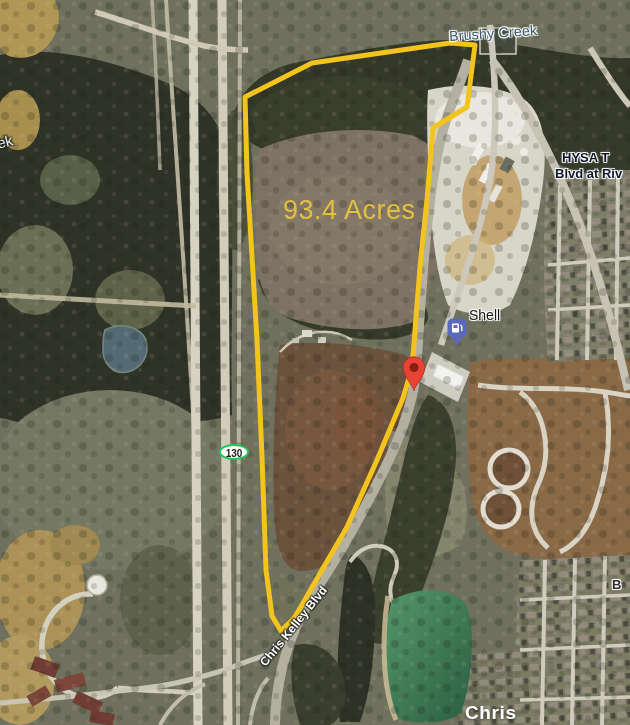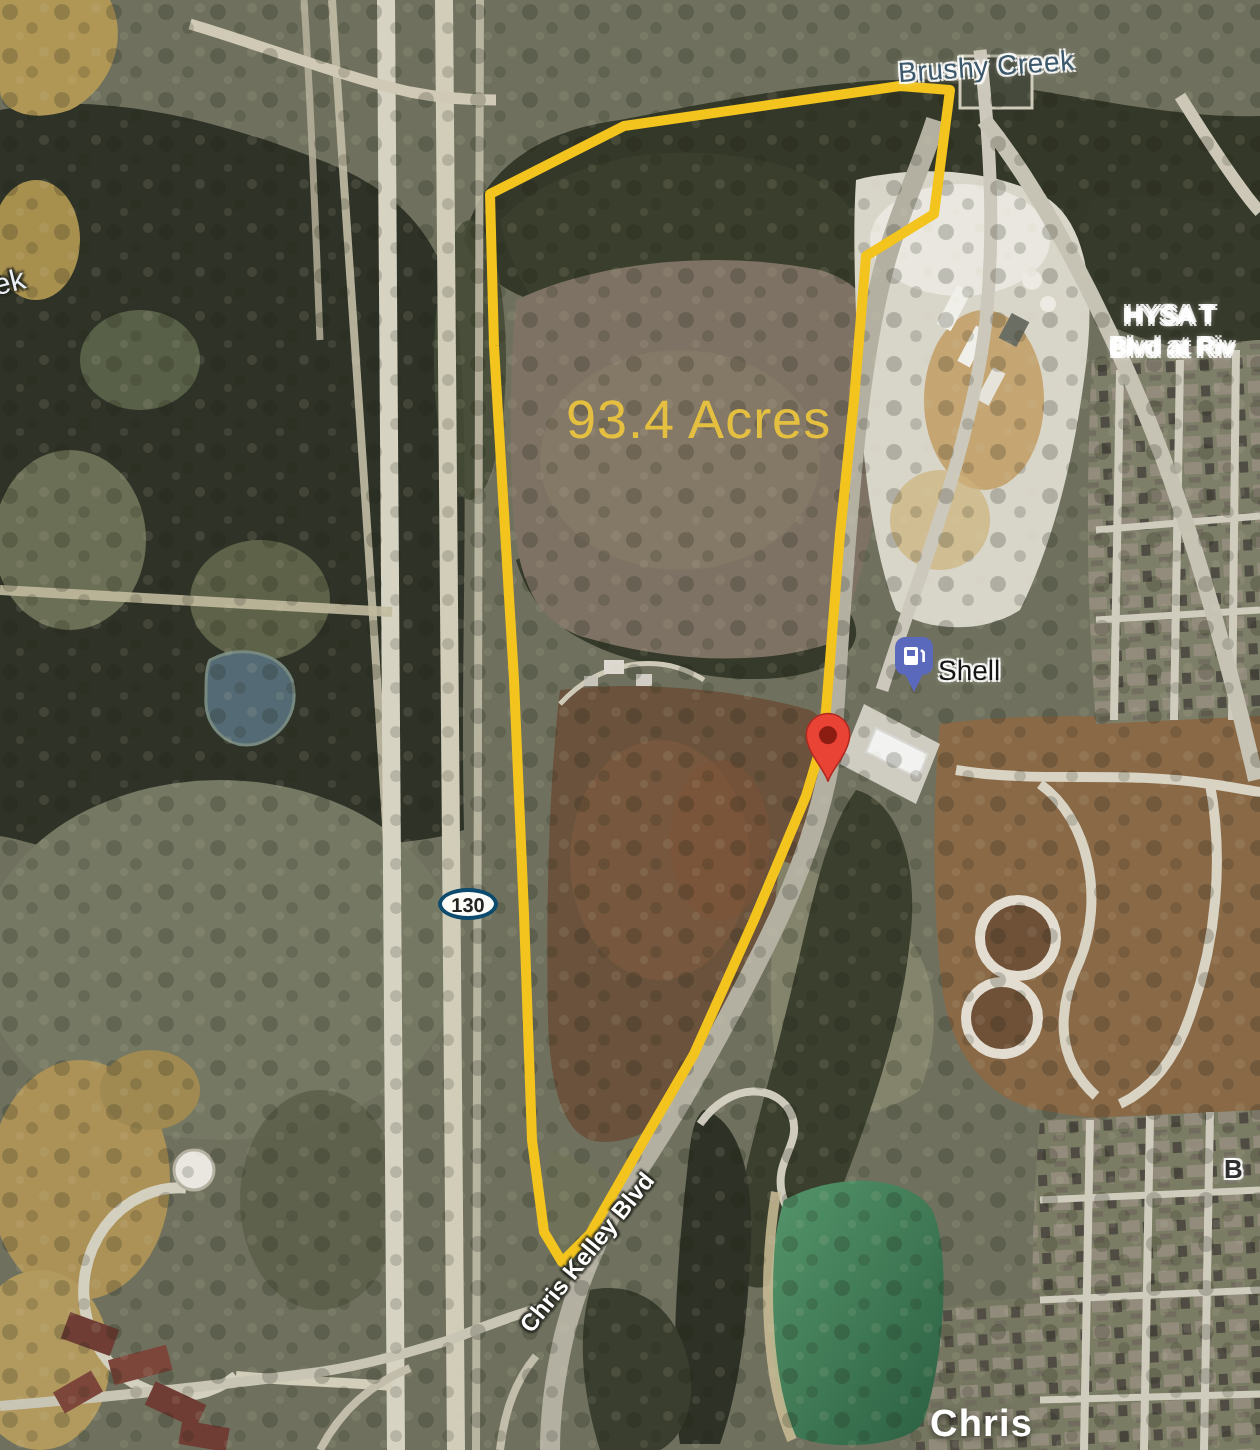--- a/index.html
+++ b/index.html
@@ -11,30 +11,30 @@
   #viewport svg{position:absolute;left:0;top:0;}
   .map-label{position:absolute;white-space:nowrap;pointer-events:none;line-height:1.1;}
   .halo-w{text-shadow:-1px -1px 0 rgba(255,255,255,.85),1px -1px 0 rgba(255,255,255,.85),
           -1px 1px 0 rgba(255,255,255,.85),1px 1px 0 rgba(255,255,255,.85),0 0 3px #fff;}
   .halo-d{text-shadow:-1px -1px 1px rgba(35,38,30,.9),1px -1px 1px rgba(35,38,30,.9),
           -1px 1px 1px rgba(35,38,30,.9),1px 1px 1px rgba(35,38,30,.9);}
   .lbl-creek{left:449px;top:26px;font-size:14px;font-weight:500;color:#3b586c;
              letter-spacing:.3px;transform:rotate(-4deg);}
   .lbl-ek{left:-3px;top:134px;font-size:15px;font-weight:500;color:#e9eff5;transform:rotate(-14deg);}
   .lbl-acres{left:283px;top:196px;font-size:27px;color:#e5c040;letter-spacing:.5px;}
-  .lbl-park{font-size:13px;font-weight:400;color:#ffffff;}
+  .lbl-park{font-size:13px;font-weight:700;color:#0f172a;}
   .lbl-park.l1{left:562px;top:151px;}
   .lbl-park.l2{left:555px;top:167px;}
   .lbl-shield{left:219px;top:444px;width:30px;height:16px;background:#fcfcf9;
-              border:2px solid #0c4a6e;border-radius:50%;color:#232323;font-size:10px;
+              border:2px solid #22c55e;border-radius:50%;color:#232323;font-size:10px;
               font-weight:700;text-align:center;line-height:16px;box-sizing:border-box;}
   .lbl-blvd{left:243px;top:620px;width:102px;text-align:center;font-size:12px;font-weight:700;
             color:#fff;transform:rotate(-51deg);}
   .lbl-bfrag{left:612px;top:578px;font-size:13px;font-weight:700;color:#2f2f2f;}
-  .lbl-shell{left:469px;top:328px;font-size:14px;font-weight:500;color:#141414;}
+  .lbl-shell{left:469px;top:308px;font-size:14px;font-weight:500;color:#141414;}
   .lbl-google{left:465px;top:703px;font-size:19px;font-weight:700;color:#fff;
               letter-spacing:.6px;text-shadow:0 1px 3px rgba(0,0,0,.5);}
   .pin{position:absolute;}
   #red-pin{left:401px;top:355px;width:26px;height:37px;}
   #shell-pin{left:446px;top:317px;width:22px;height:31px;}
 </style>
 </head>
 <body>
 
 <div id="viewport">

